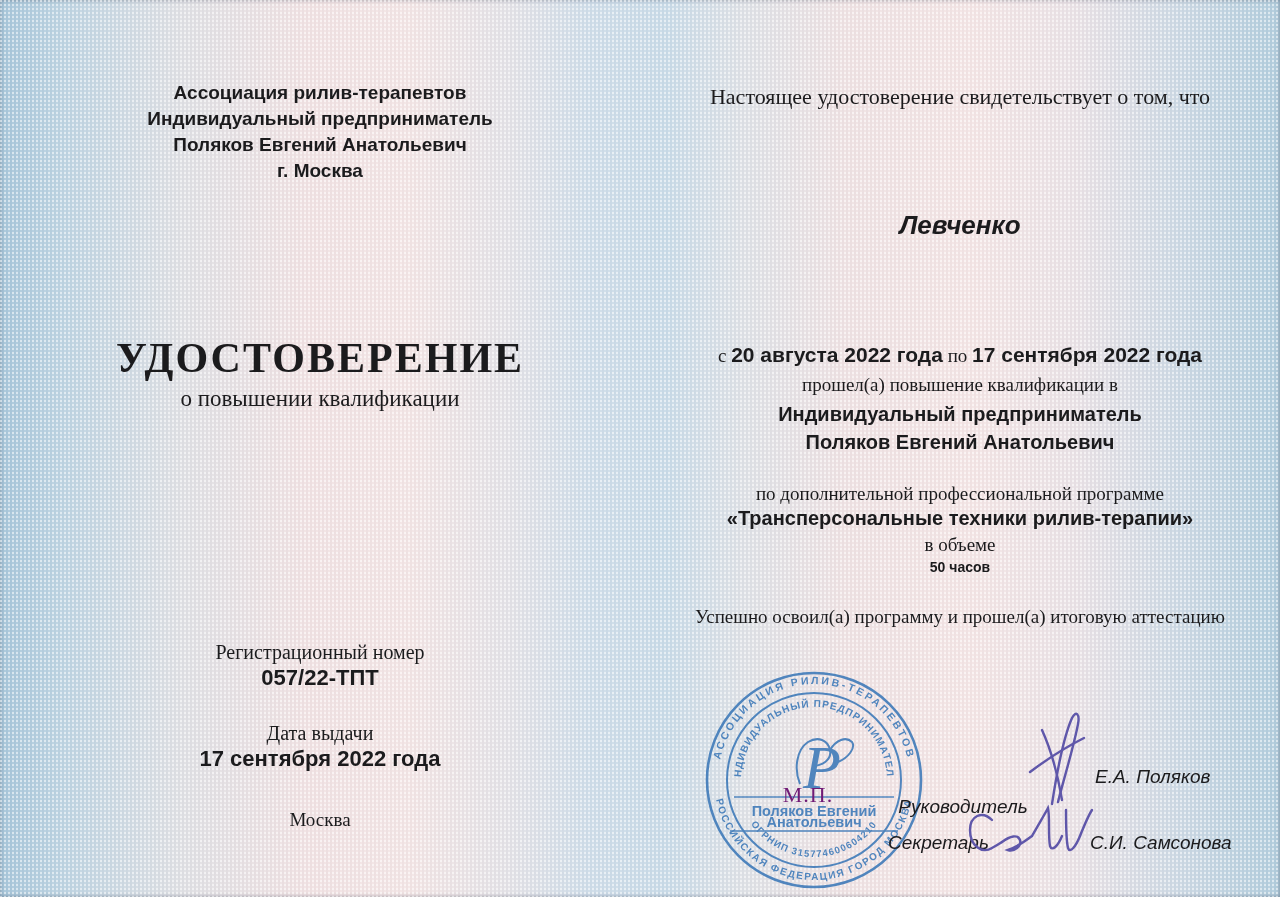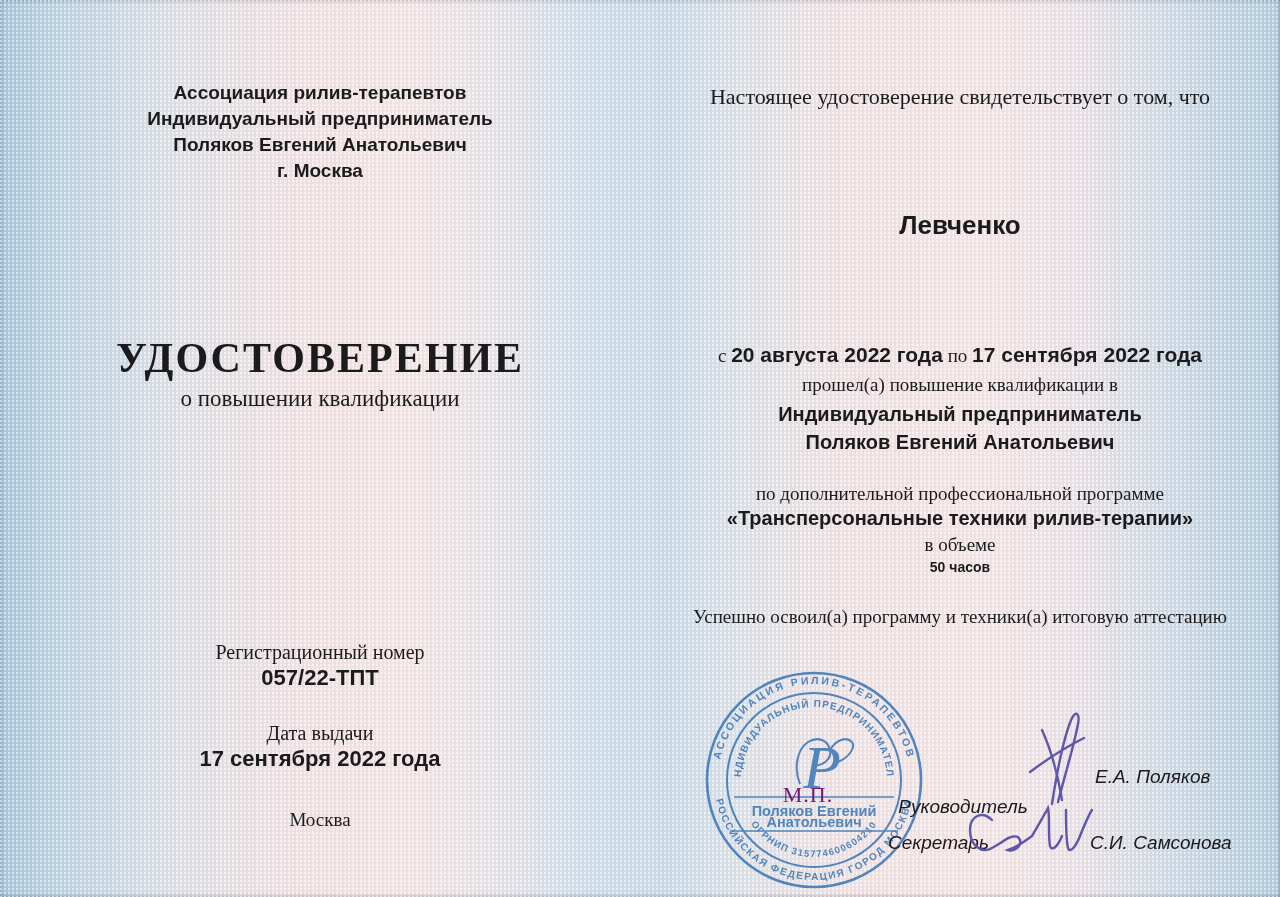--- a/index.html
+++ b/index.html
@@ -30,21 +30,21 @@
   .org-block{left:80px;top:80px;width:480px;font-size:19px;line-height:26px;font-weight:bold;}
   .title{left:40px;top:334px;width:560px;font-size:42px;letter-spacing:2px;font-weight:bold;}
   .subtitle{left:40px;top:386px;width:560px;font-size:23px;}
   .reg-label{left:80px;top:641px;width:480px;font-size:20px;}
   .reg-value{left:80px;top:665px;width:480px;font-size:22px;}
   .date-label{left:80px;top:722px;width:480px;font-size:20px;}
   .date-value{left:80px;top:746px;width:480px;font-size:22px;}
   .city{left:80px;top:809px;width:480px;font-size:19px;}
   
   .intro{left:660px;top:84px;width:600px;font-size:22px;}
-  .holder{left:660px;top:206px;width:600px;font-size:26px;line-height:38px;font-weight:bold;}
+  .holder{left:660px;top:206px;width:600px;font-size:26px;line-height:38px;font-weight:bold;font-style:italic;}
   .period{left:640px;top:343px;width:640px;font-size:19px;}
   .period b{font-size:21px;}
   .passed{left:660px;top:374px;width:600px;font-size:19px;}
   .org3{left:660px;top:400px;width:600px;font-size:20px;line-height:28px;font-weight:bold;}
   .prog-label{left:660px;top:483px;width:600px;font-size:19px;}
   .prog-name{left:640px;top:507px;width:640px;font-size:20px;font-weight:bold;}
   .vol-label{left:660px;top:534px;width:600px;font-size:19px;}
   .vol-value{left:660px;top:559px;width:600px;font-size:14px;font-weight:bold;}
   .result{left:660px;top:606px;width:600px;font-size:19px;}
   .mp{left:763px;top:782px;width:90px;font-size:22px;letter-spacing:1px;color:#701a75;}
@@ -96,21 +96,21 @@
 
 <div class="abs org3">
   <div>Индивидуальный предприниматель</div>
   <div>Поляков Евгений Анатольевич</div>
 </div>
 
 <div class="abs prog-label serif">по дополнительной профессиональной программе</div>
 <div class="abs prog-name">«Трансперсональные техники рилив-терапии»</div>
 <div class="abs vol-label serif">в объеме</div>
 <div class="abs vol-value">50 часов</div>
-<div class="abs result serif">Успешно освоил(а) программу и техники(а) итоговую аттестацию</div>
+<div class="abs result serif">Успешно освоил(а) программу и прошел(а) итоговую аттестацию</div>
 
 <div class="abs stamp-wrap">
   <svg width="228" height="228" viewBox="0 0 228 228">
     <defs>
       <path id="outTop" d="M 18,114 A 96,96 0 0 1 210,114"></path>
       <path id="outBot" d="M 14,114 A 100,100 0 0 0 214,114"></path>
       <path id="inTop" d="M 41,114 A 73,73 0 0 1 187,114"></path>
       <path id="inBot" d="M 37,114 A 77,77 0 0 0 191,114"></path>
     </defs>
     <g fill="none" stroke="#3b78b8">

